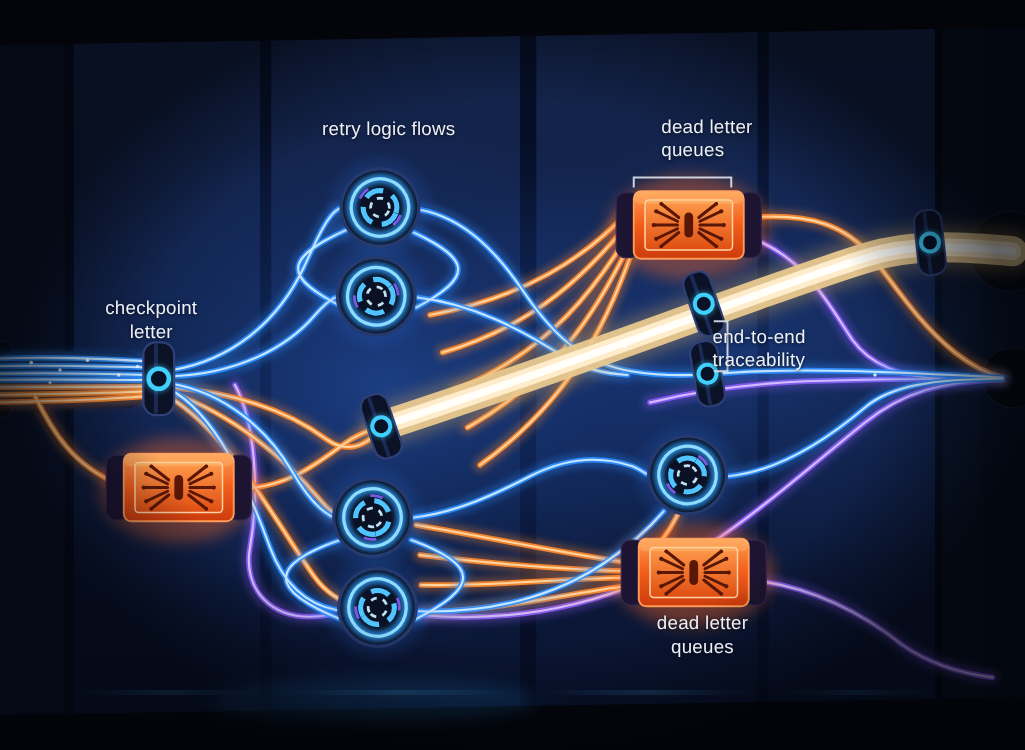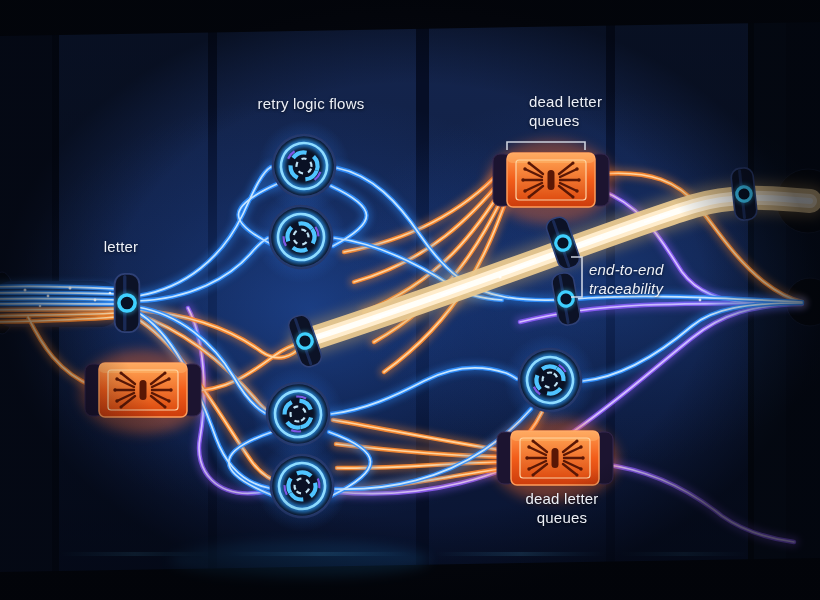--- a/index.html
+++ b/index.html
@@ -299,23 +299,24 @@
 </svg>
 
   <div class="label center" style="left:236px;top:94px;width:150px;">
     <span>retry logic flows</span>
   </div>
   <div class="label" style="left:529px;top:92px;">
     <span>dead letter</span>
     <span>queues</span>
   </div>
   <div class="label center" style="left:61px;top:237px;width:120px;">
+    <span>checkpoint</span>
     <span>letter</span>
   </div>
-  <div class="label" style="left:589px;top:260px;font-style:italic;">
+  <div class="label" style="left:570px;top:260px;">
     <span>end-to-end</span>
     <span>traceability</span>
   </div>
   <div class="label center" style="left:502px;top:489px;width:120px;">
     <span>dead letter</span>
     <span>queues</span>
   </div>
 </div>
 
 </body></html>

